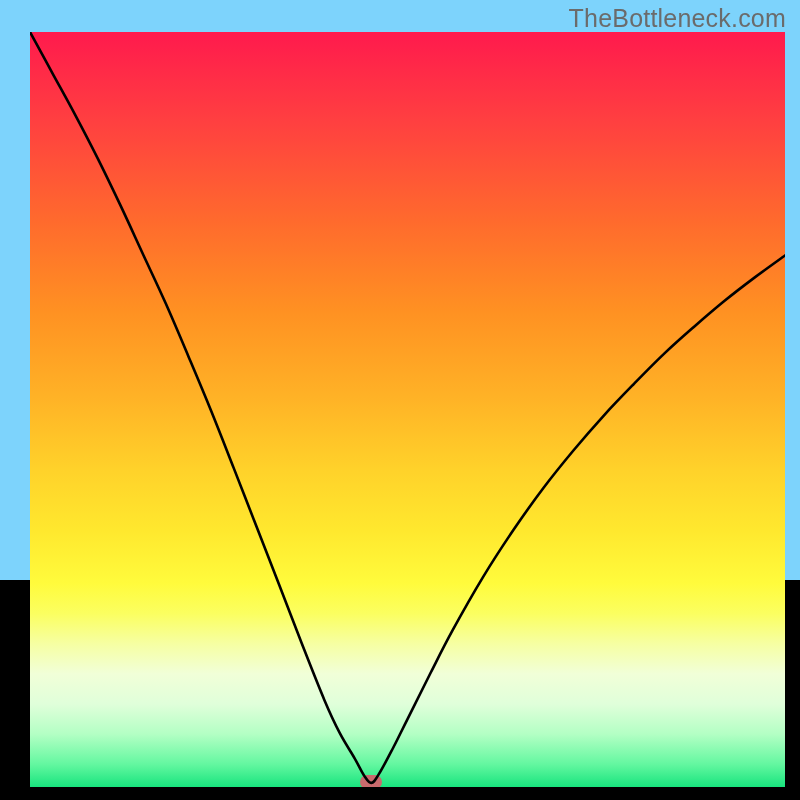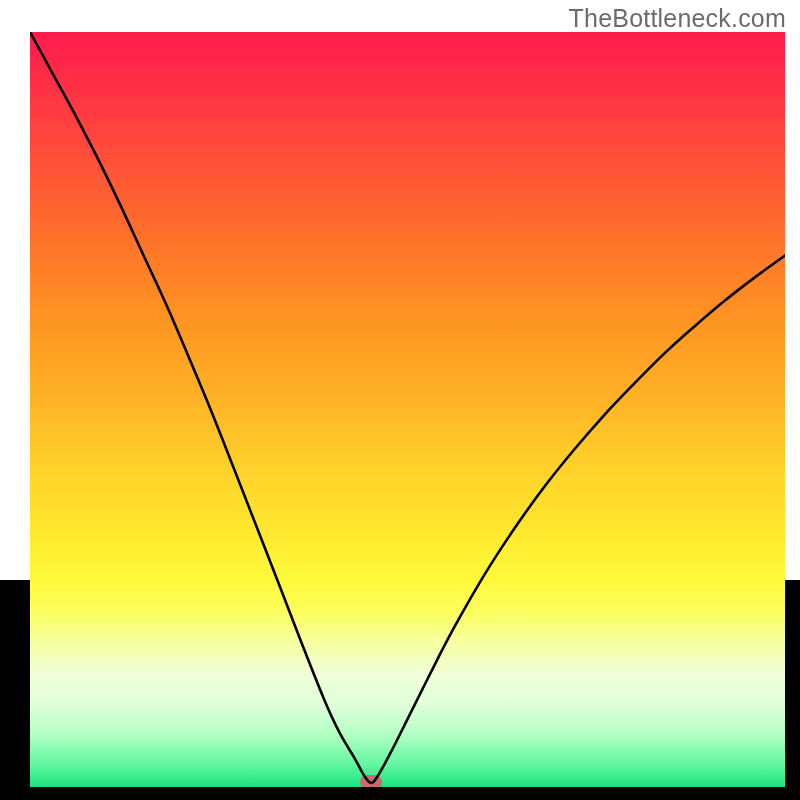--- a/index.html
+++ b/index.html
@@ -7,21 +7,21 @@
     padding: 0;
     width: 800px;
     height: 800px;
     background: #000;
     overflow: hidden;
   }
   .frame {
     position: relative;
     width: 800px;
     height: 580px;
-    background: #ffffff;
+    background: #7dd3fc;
   }
   .watermark {
     position: absolute;
     top: 4px;
     right: 14px;
     font-family: Arial, Helvetica, sans-serif;
     font-size: 25px;
     font-weight: 500;
     color: #6b6b6b;
     letter-spacing: 0.2px;

